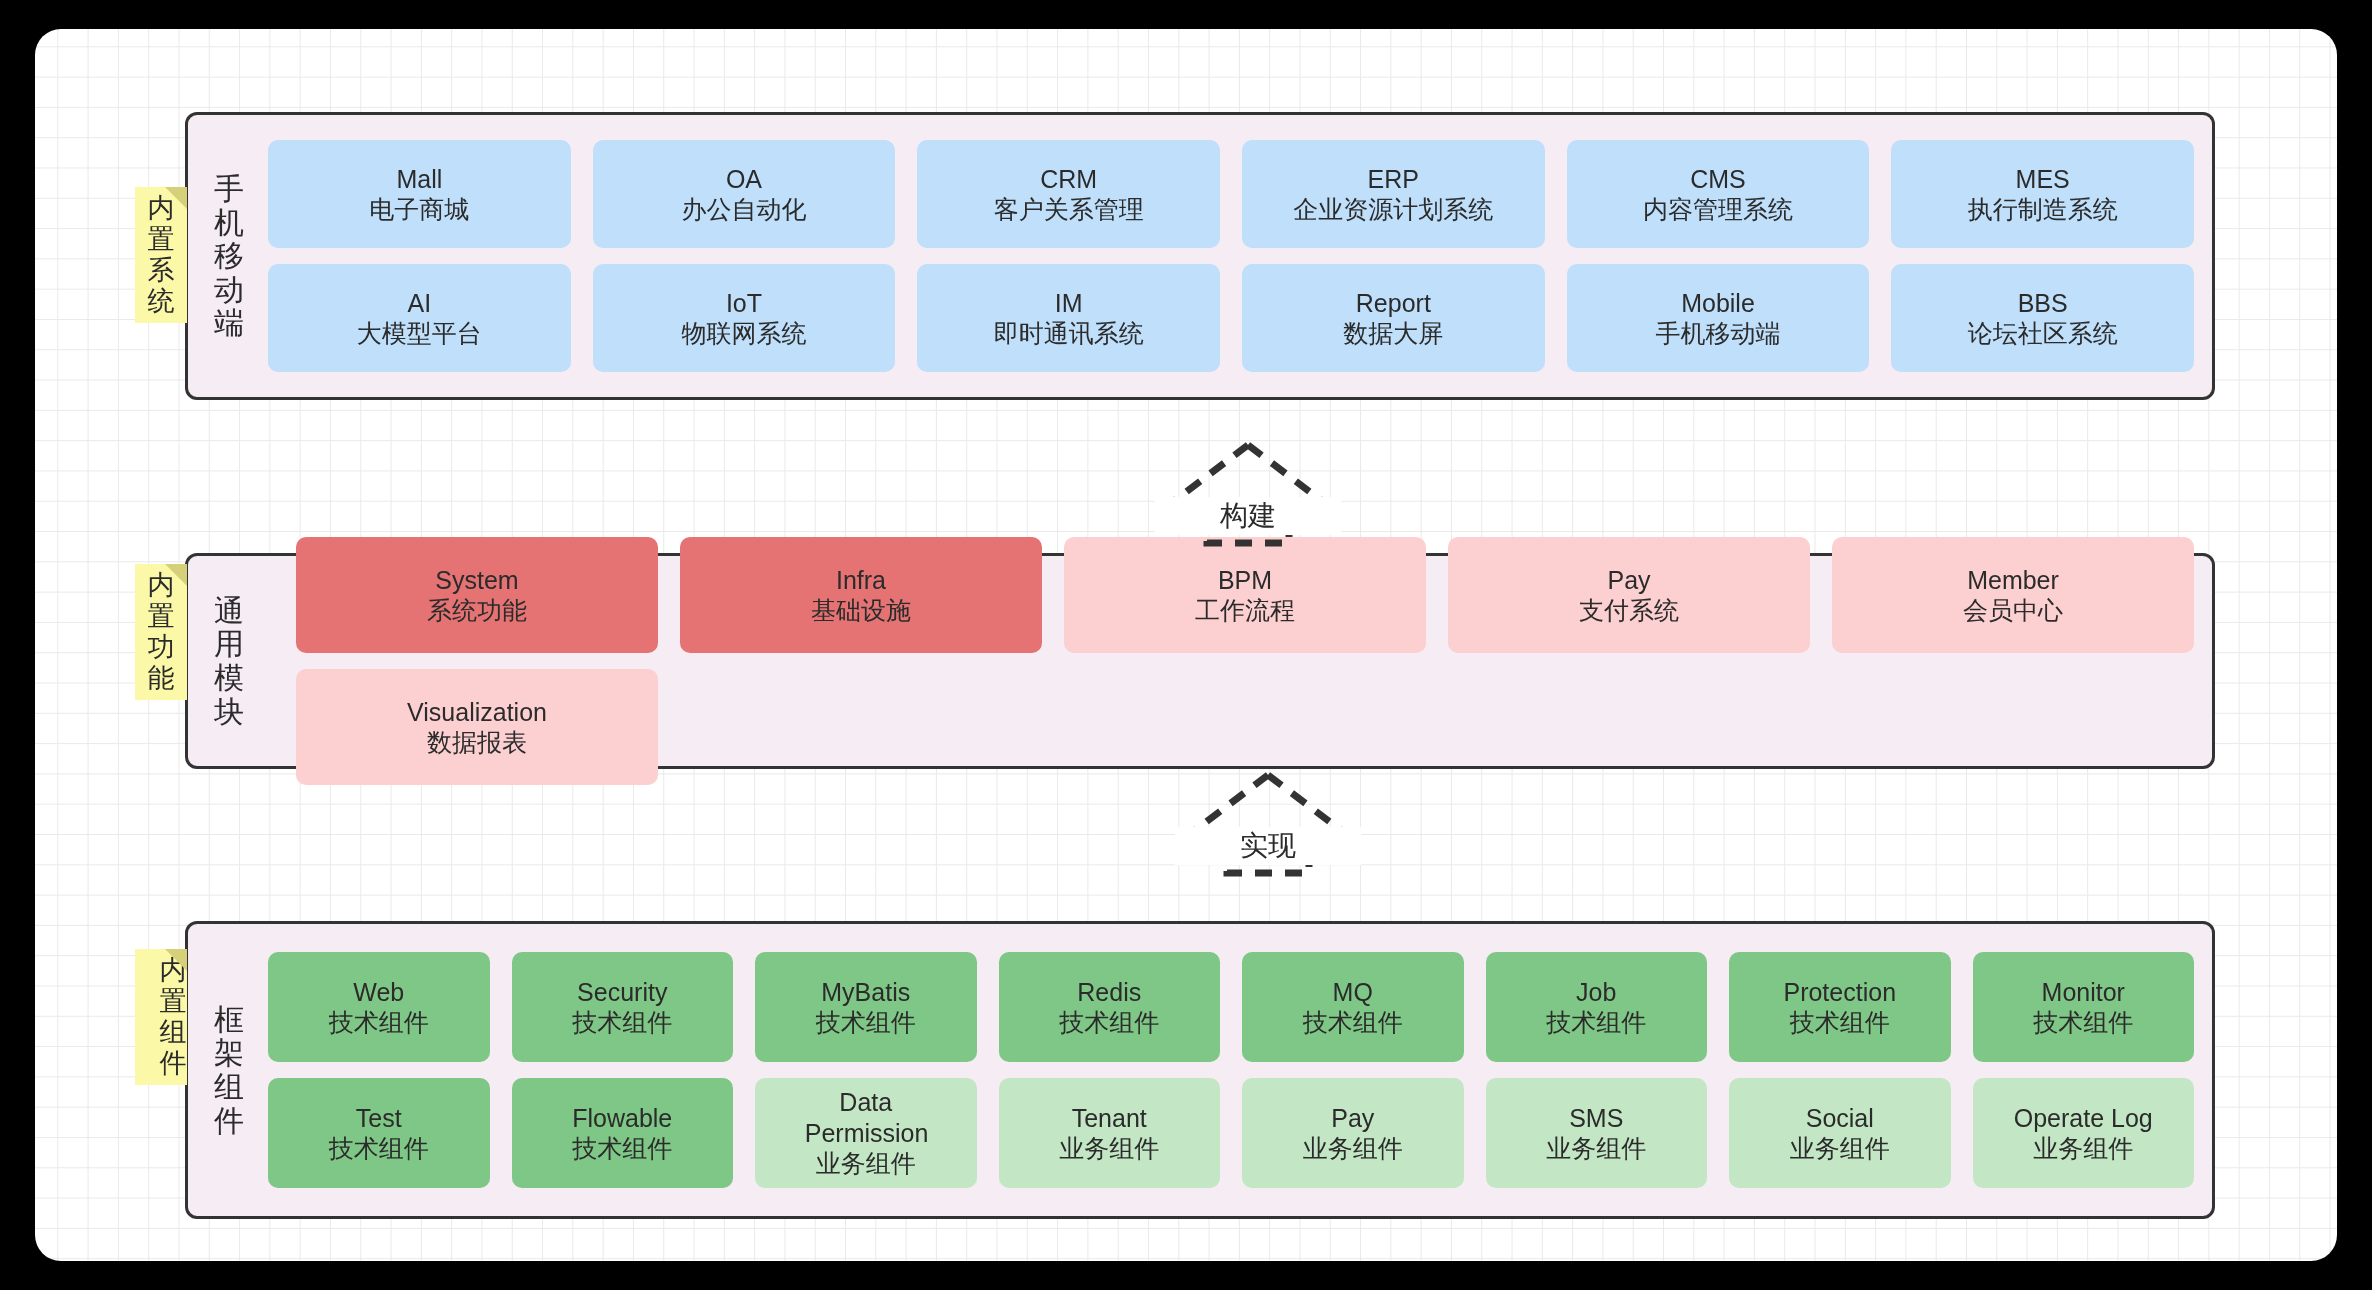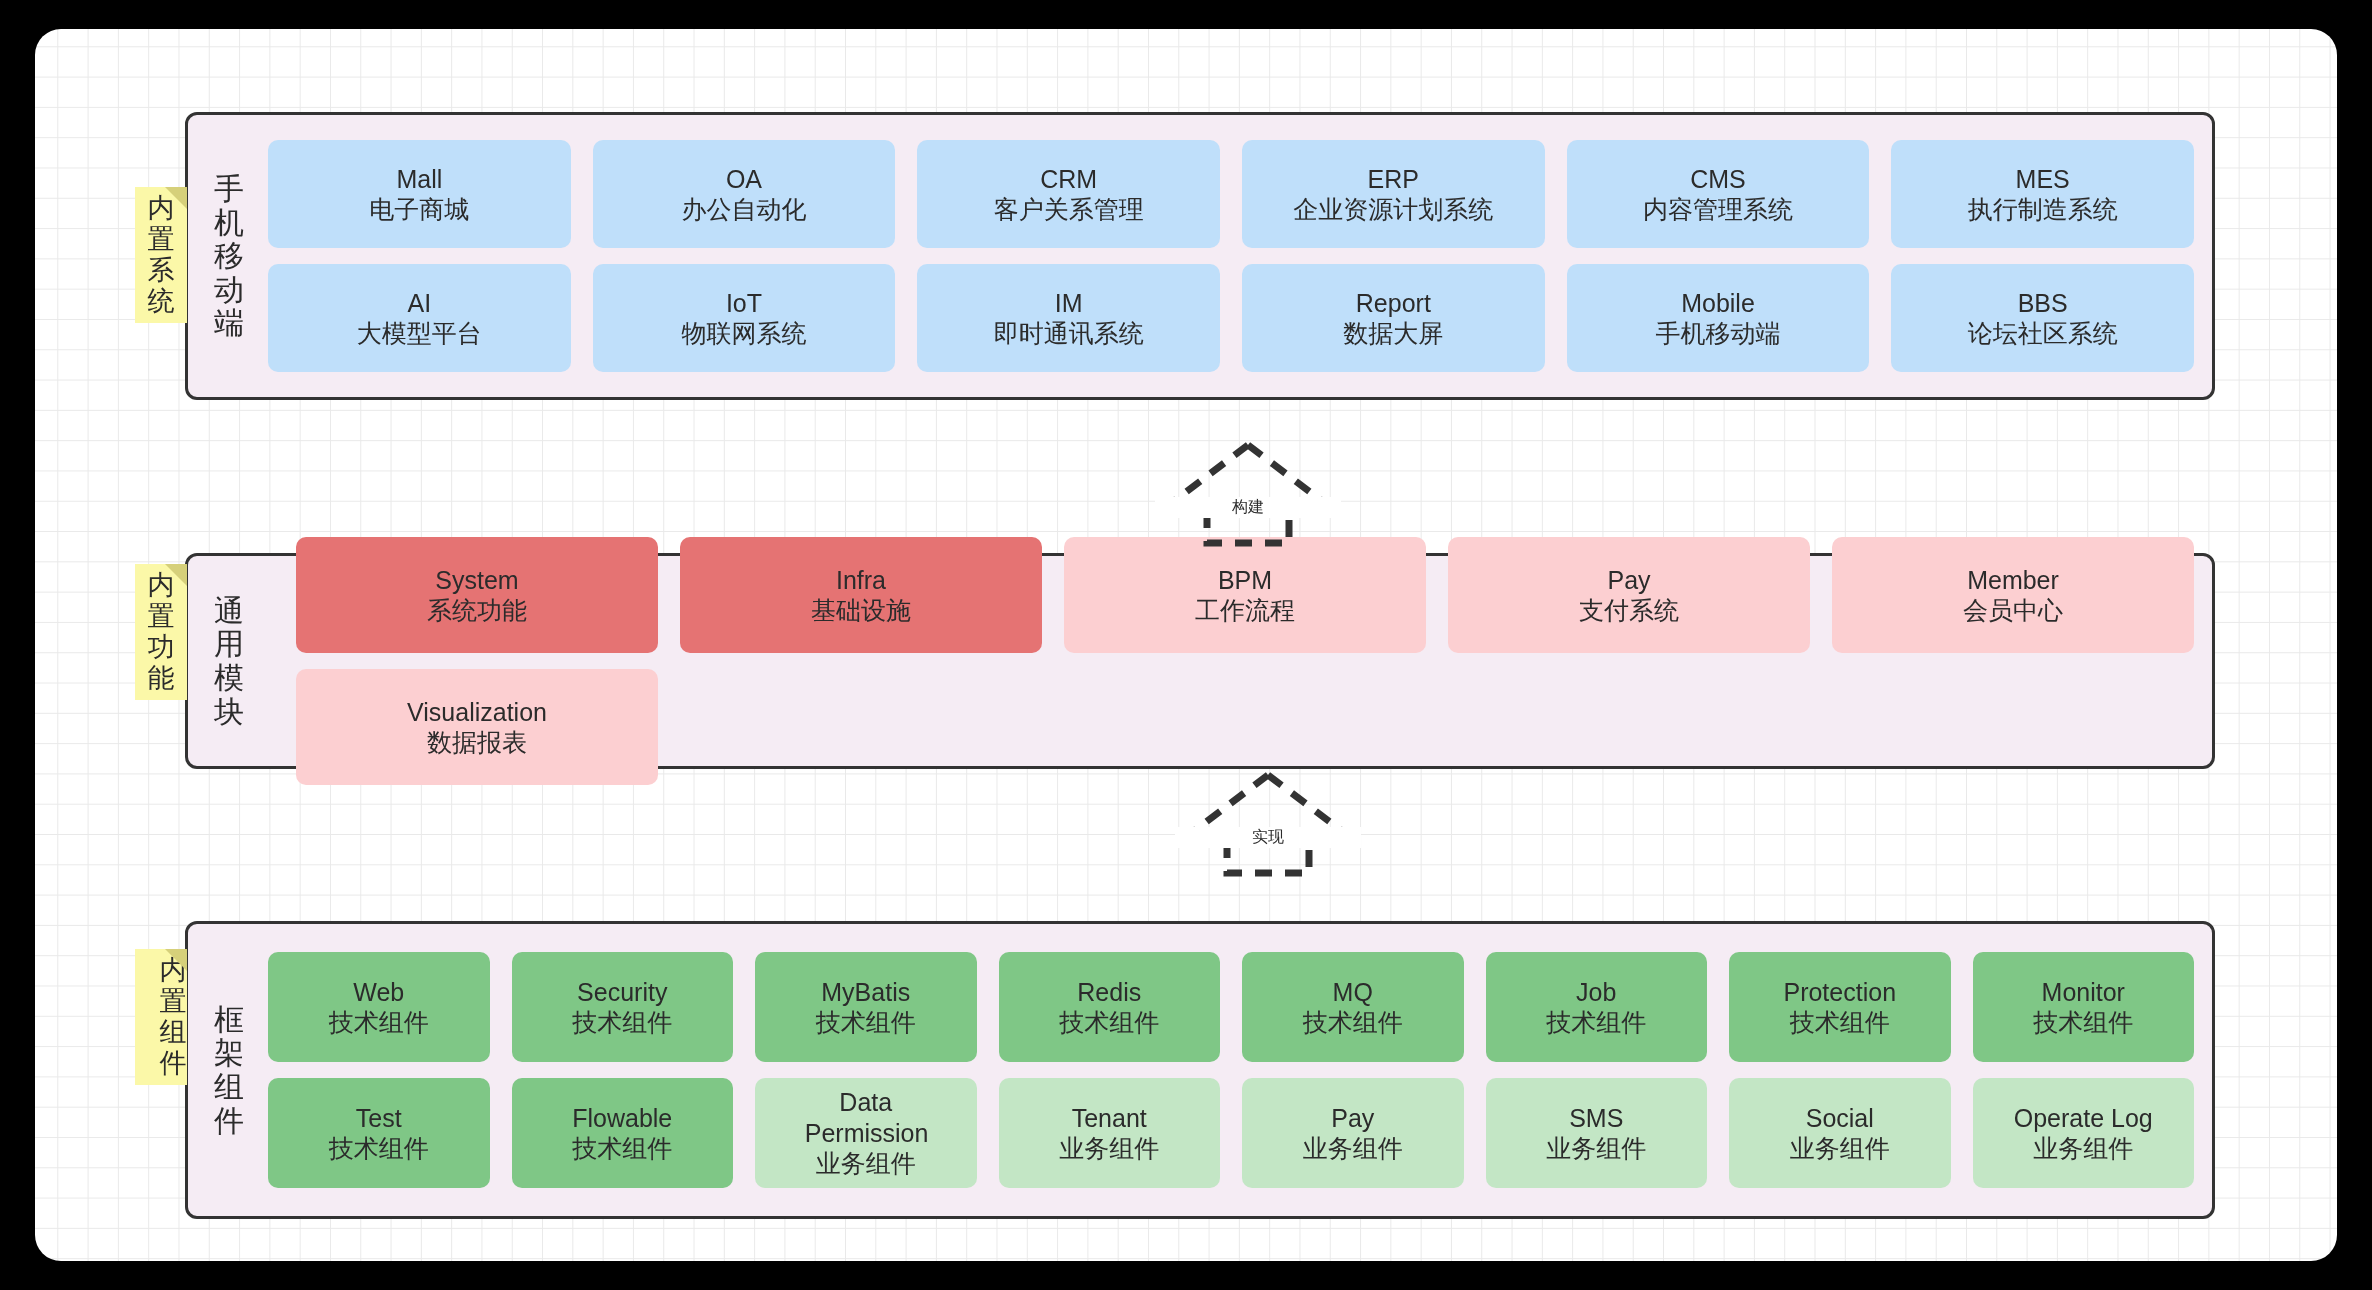--- a/index.html
+++ b/index.html
@@ -96,21 +96,21 @@
     border-left:22px solid transparent;
   }
 
   
   .arrow{position:absolute; z-index:2;}
   .arrow svg{display:block;}
   .arrow .lbl{
     position:absolute;
     left:0; right:0;
     text-align:center;
-    font-size:16px;
+    font-size:28px;
     color:#2b2b2b;
     background:#ffffff;
     padding:0 1px;
   }
 </style>
 </head>
 <body>
 
 <div id="canvas">
 

